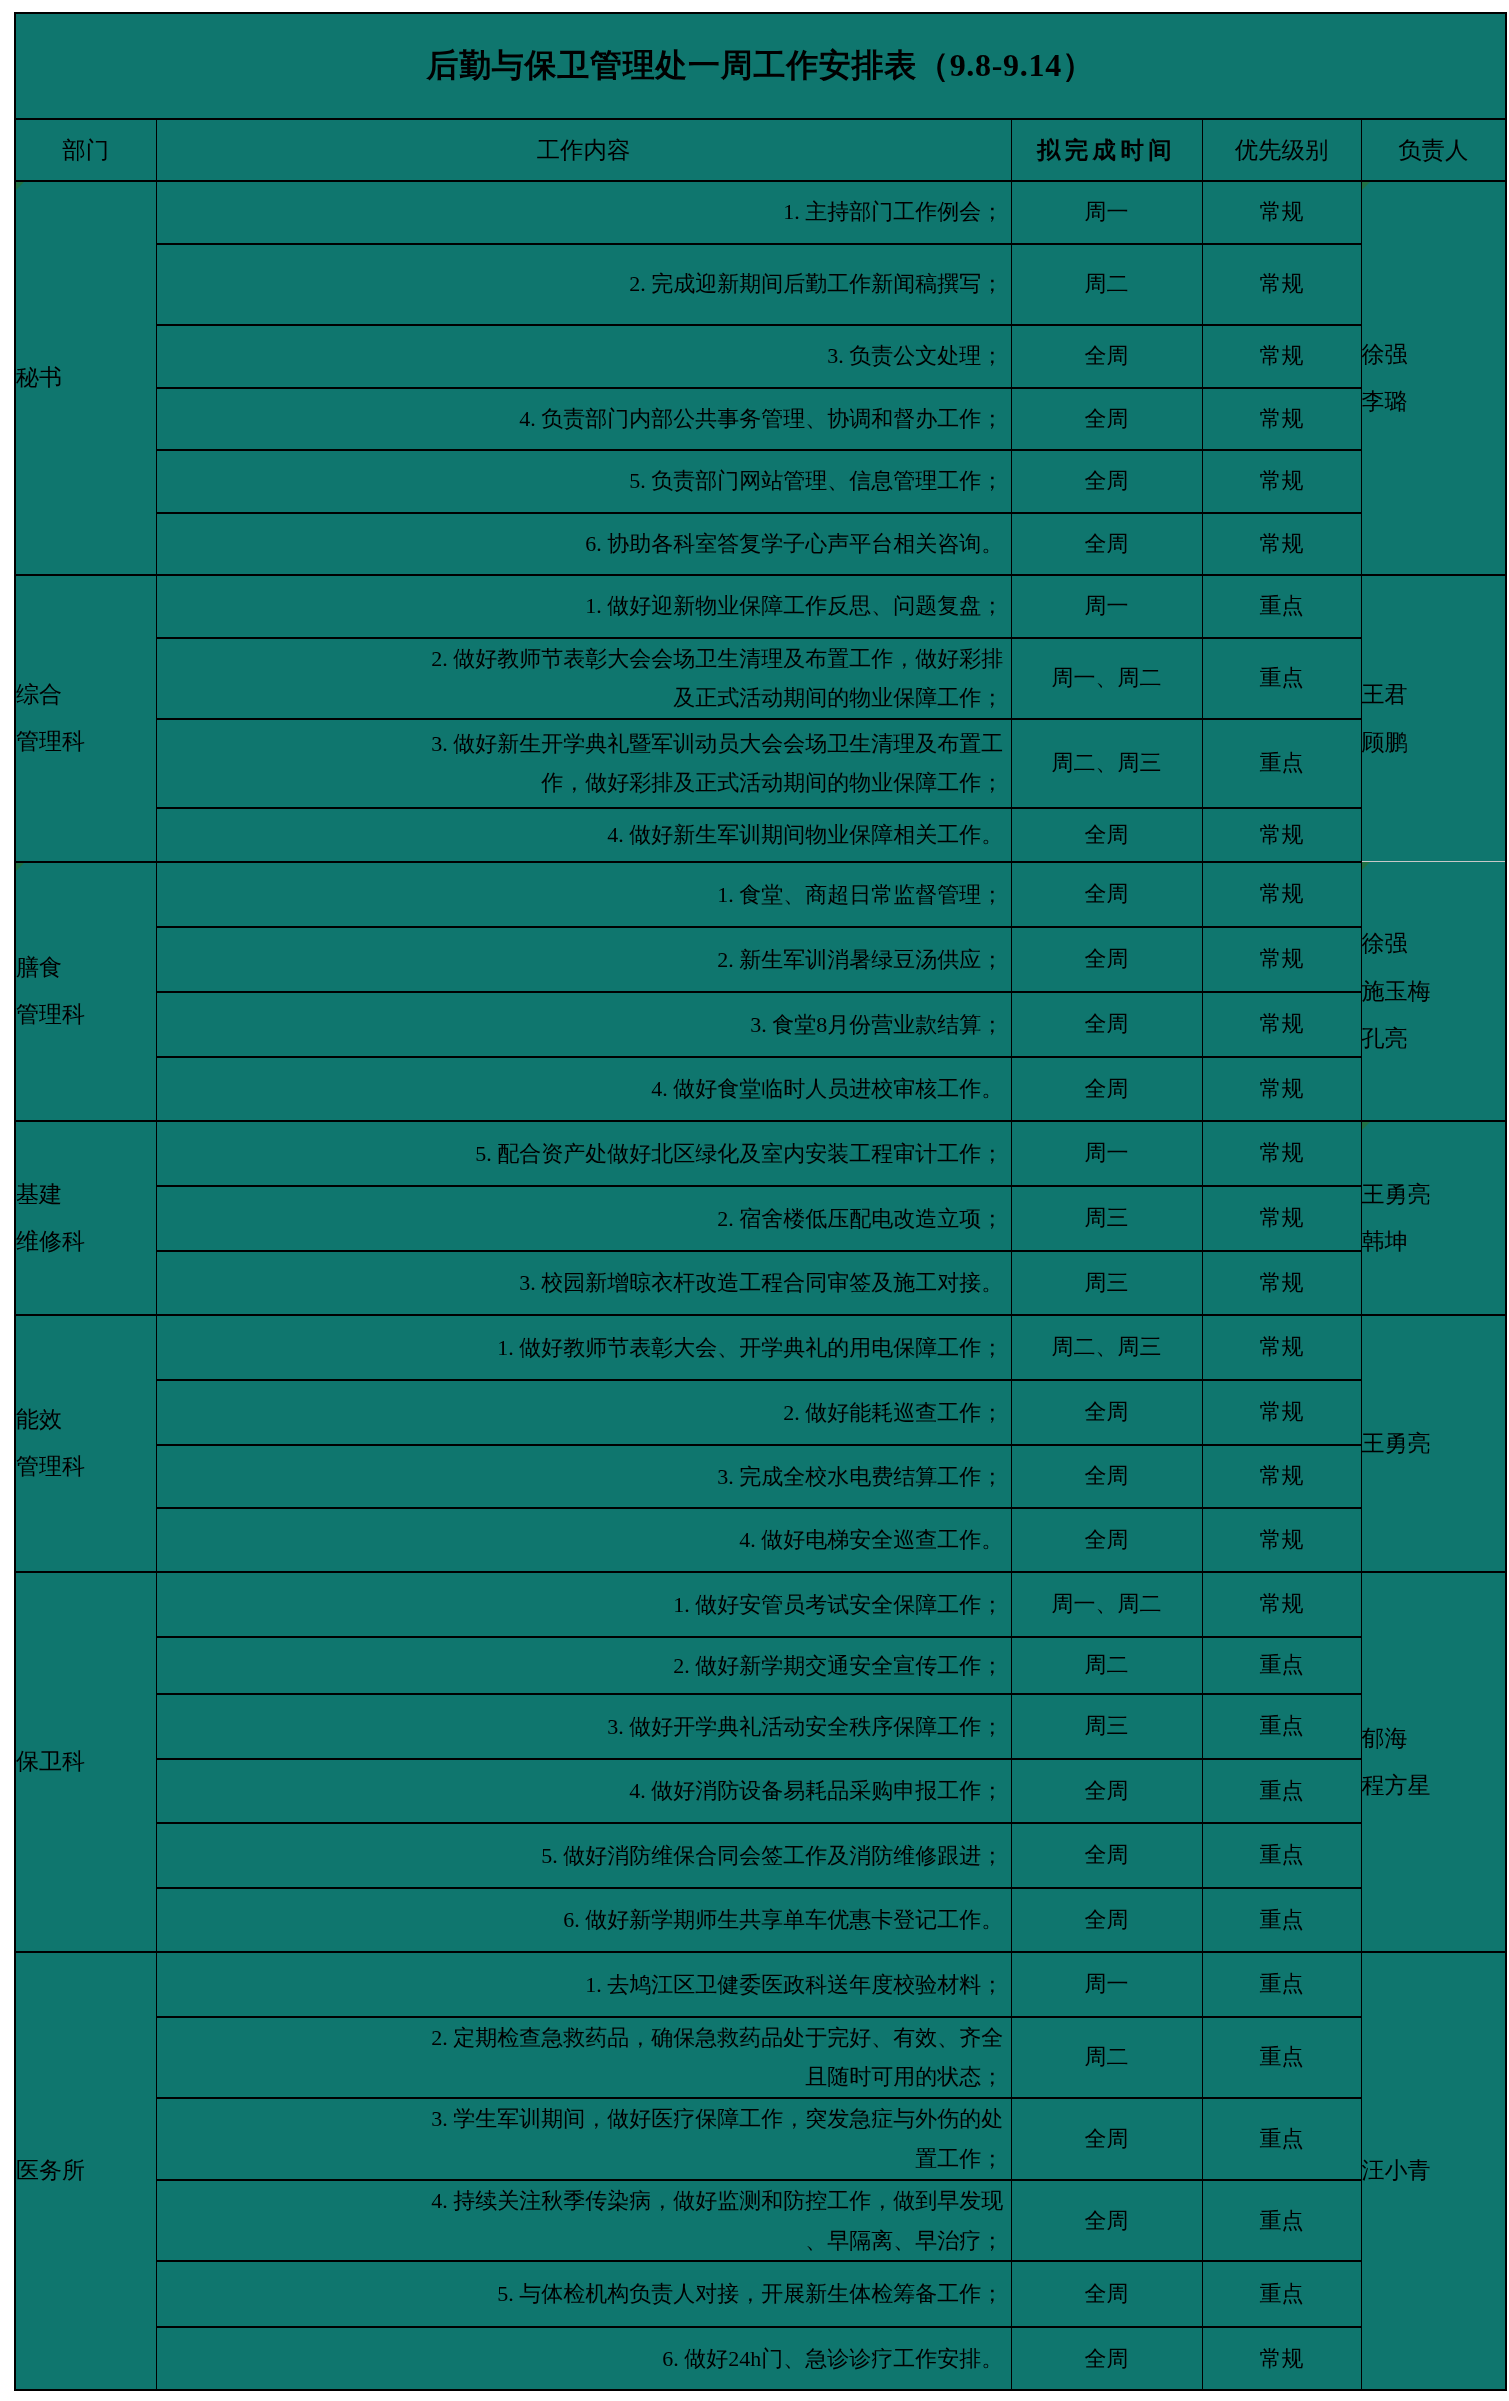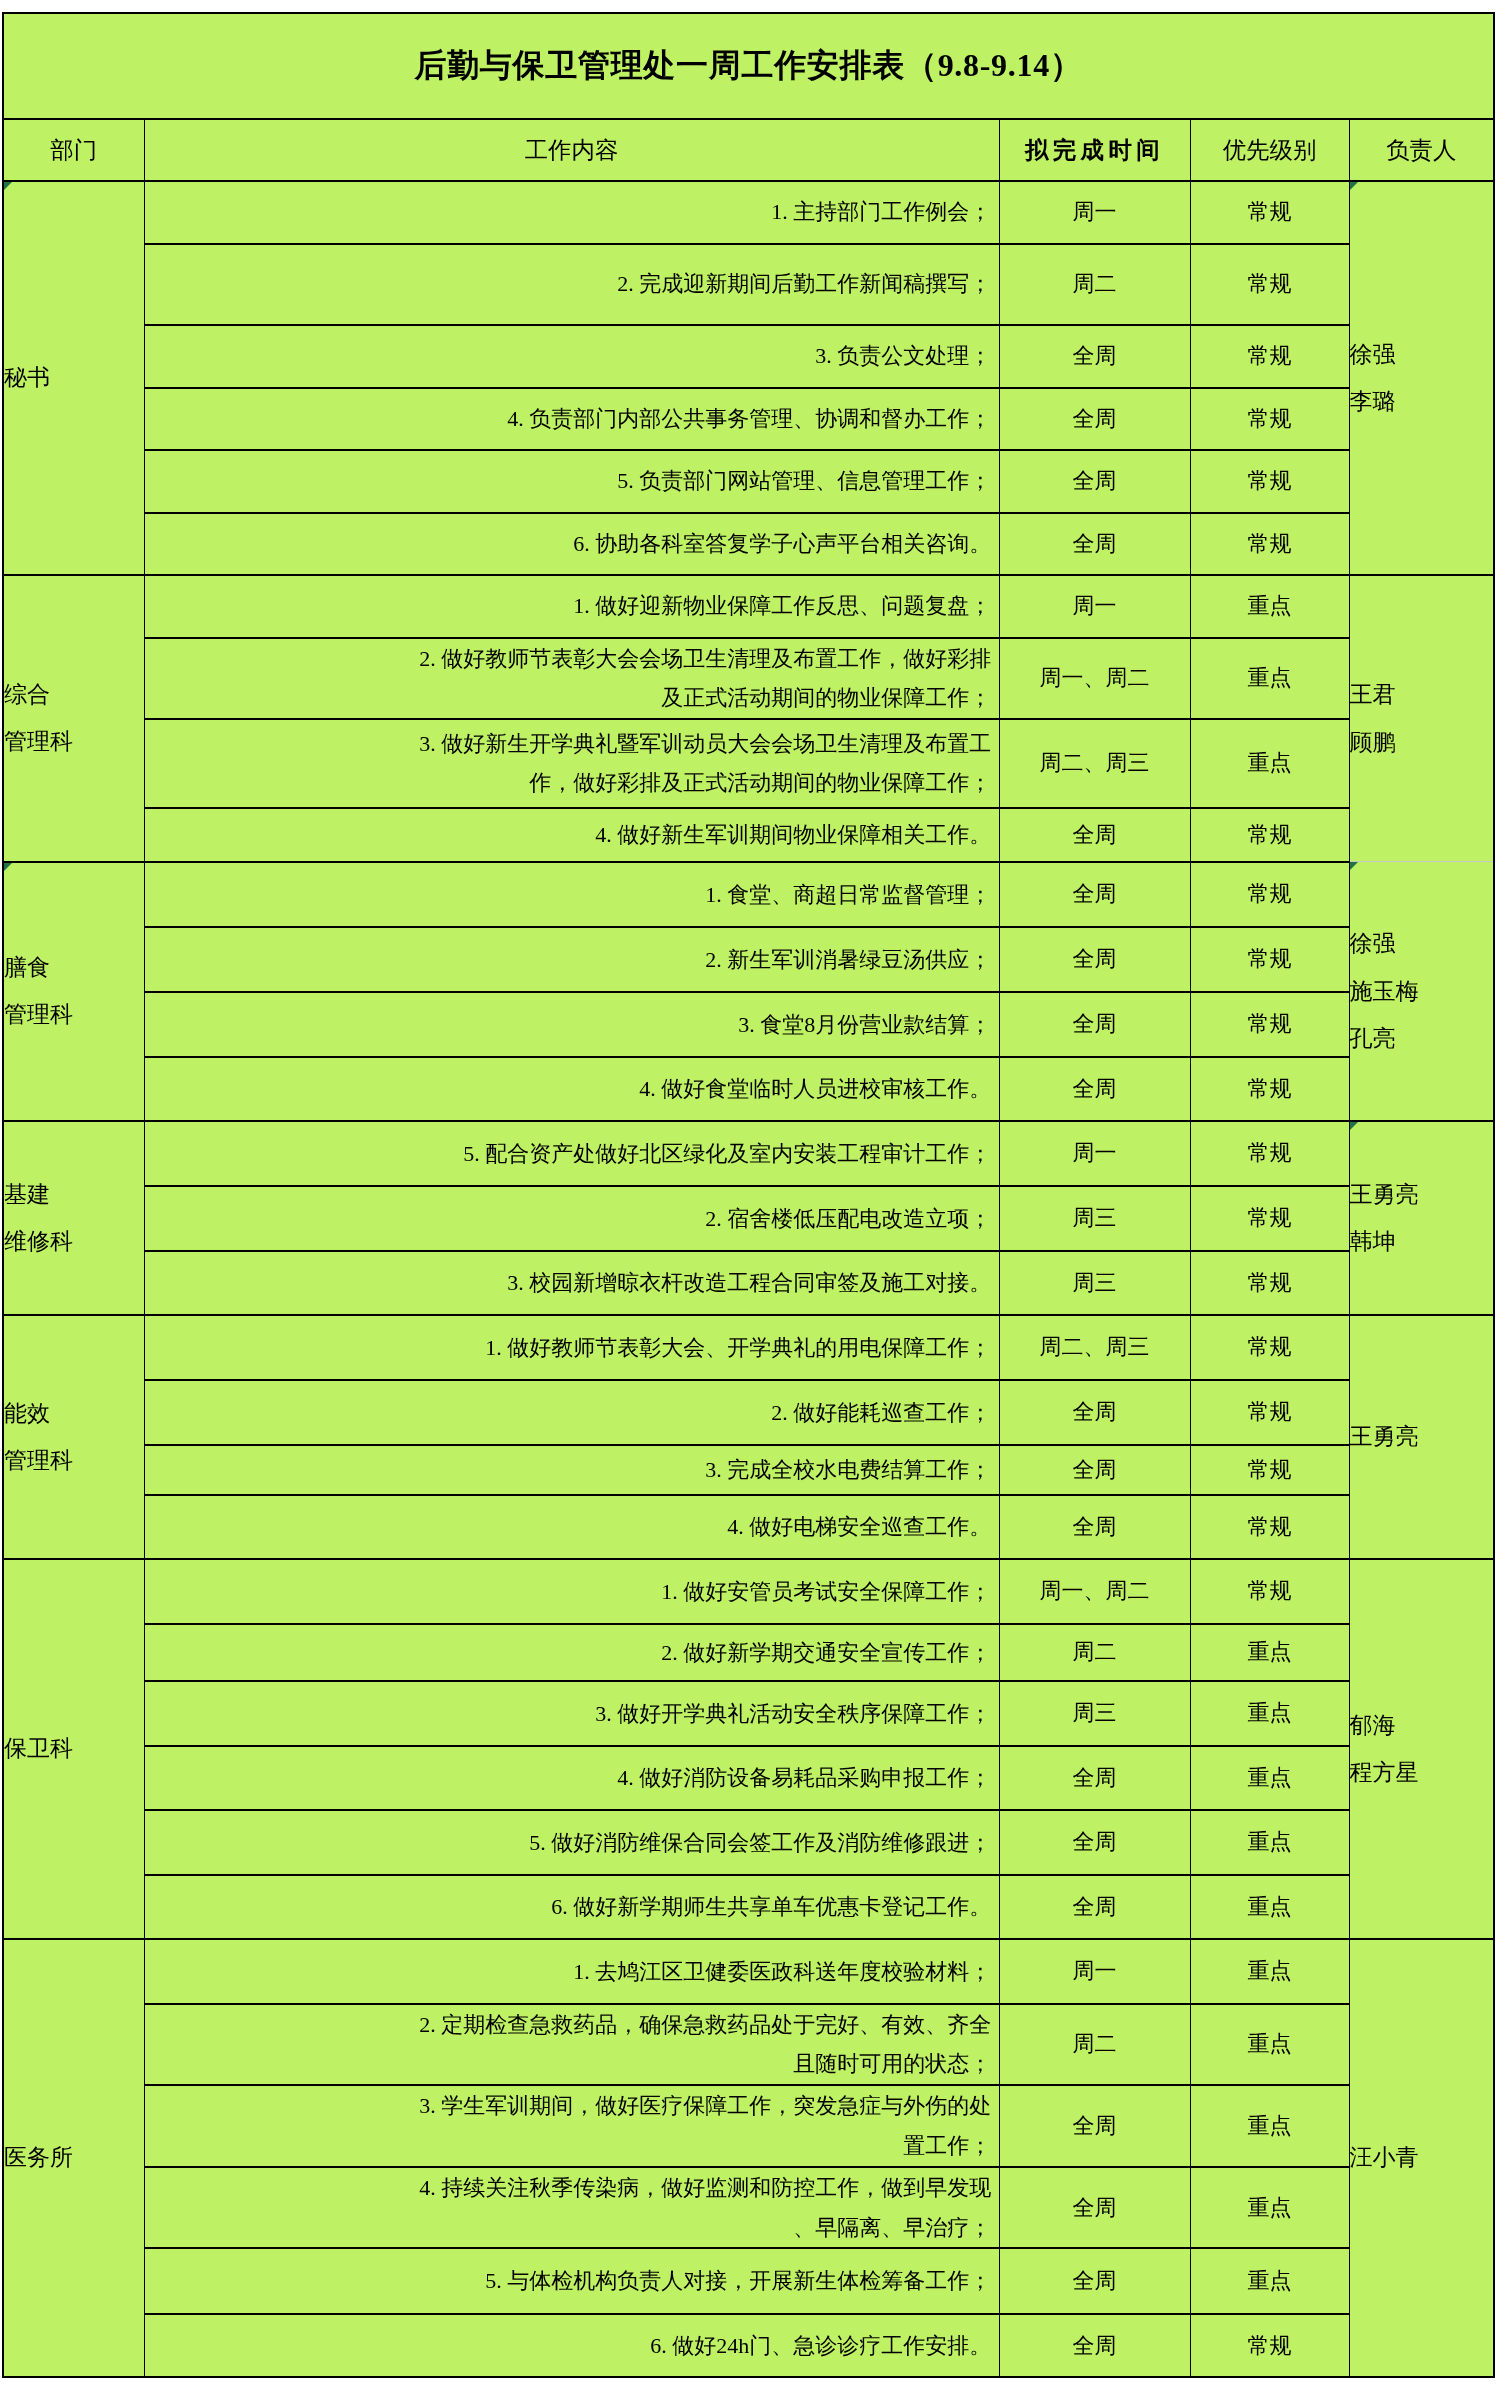--- a/index.html
+++ b/index.html
@@ -2,24 +2,24 @@
 <html style="font-size:11.7px"><head>
 <meta charset="utf-8">
 <style>
   html,body{margin:0;padding:0;background:#ffffff;}
   body{
     width:1509px;height:2401px;position:relative;
     font-family:"Liberation Serif","DejaVu Serif",serif;
     color:#000;
   }
   table.sched{
-    position:absolute;left:2px;top:11.7px;width:1490px;
+    position:absolute;left:14px;top:11.7px;width:1490px;
     border-collapse:collapse;table-layout:fixed;
     border:2.9px solid #000;
-    background:#bef264;
+    background:#0f766e;
   }
   td{
     border-left:1.5px solid #000;border-right:1.5px solid #000;
     border-top:2.2px solid #000;border-bottom:0 solid #000;
     vertical-align:middle;overflow:hidden;
   }
   td.title-cell{
     text-align:center;font-size:32px;font-weight:bold;
     border-bottom:2.2px solid #000;letter-spacing:0.7px;
   }
@@ -208,21 +208,21 @@
     <td class="prio">常规</td>
     <td class="owner" rowspan="4">
           <div class="cellv">王勇亮</div>
         </td>
   </tr>
   <tr style="height:65px">
     <td class="task">2. 做好能耗巡查工作；</td>
     <td class="time">全周</td>
     <td class="prio">常规</td>
   </tr>
-  <tr style="height:50px">
+  <tr style="height:63px">
     <td class="task">3. 完成全校水电费结算工作；</td>
     <td class="time">全周</td>
     <td class="prio">常规</td>
   </tr>
   <tr style="height:64px">
     <td class="task">4. 做好电梯安全巡查工作。</td>
     <td class="time">全周</td>
     <td class="prio">常规</td>
   </tr>
 

